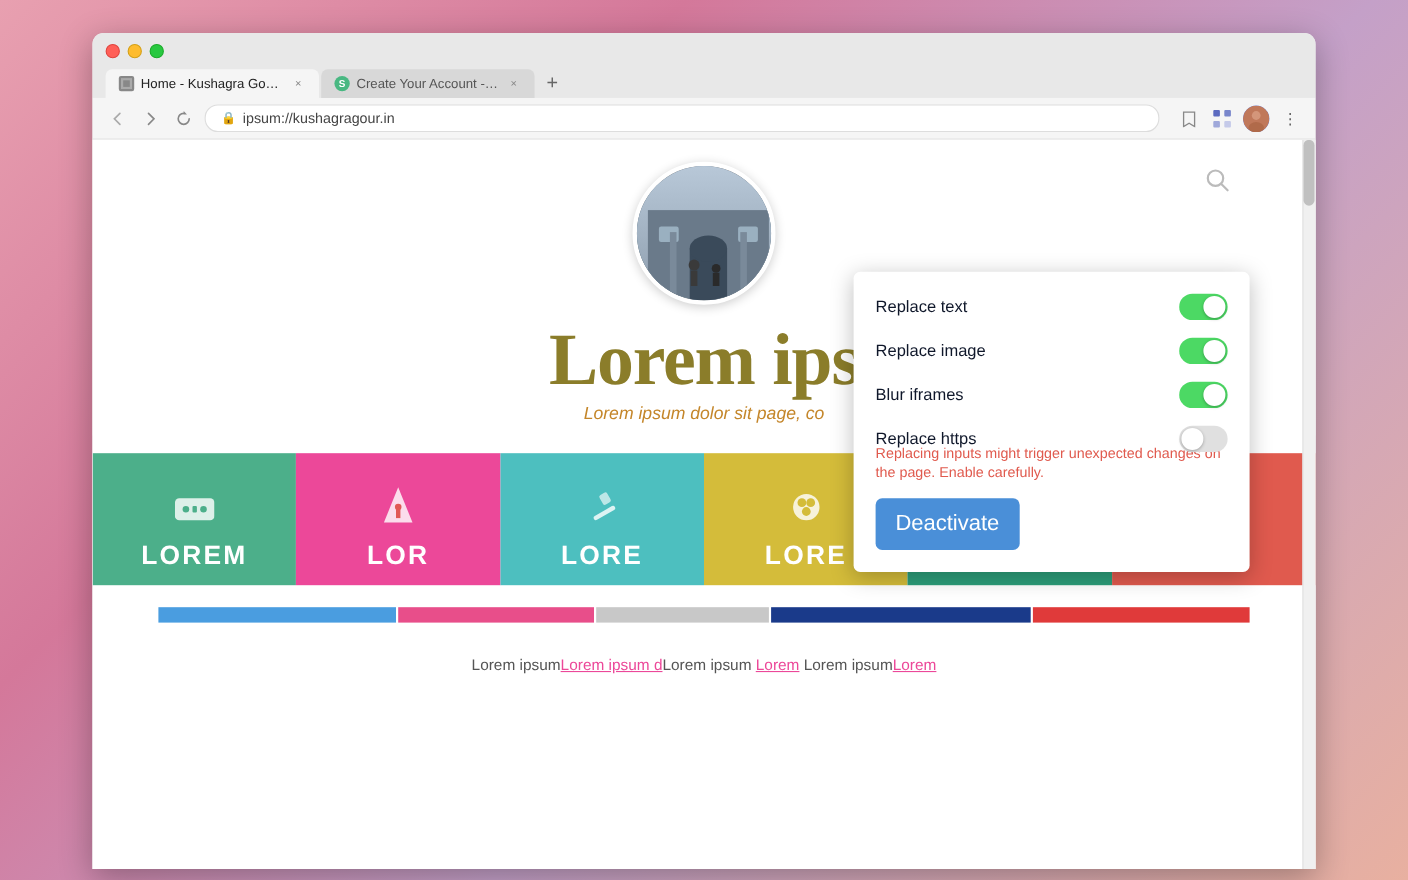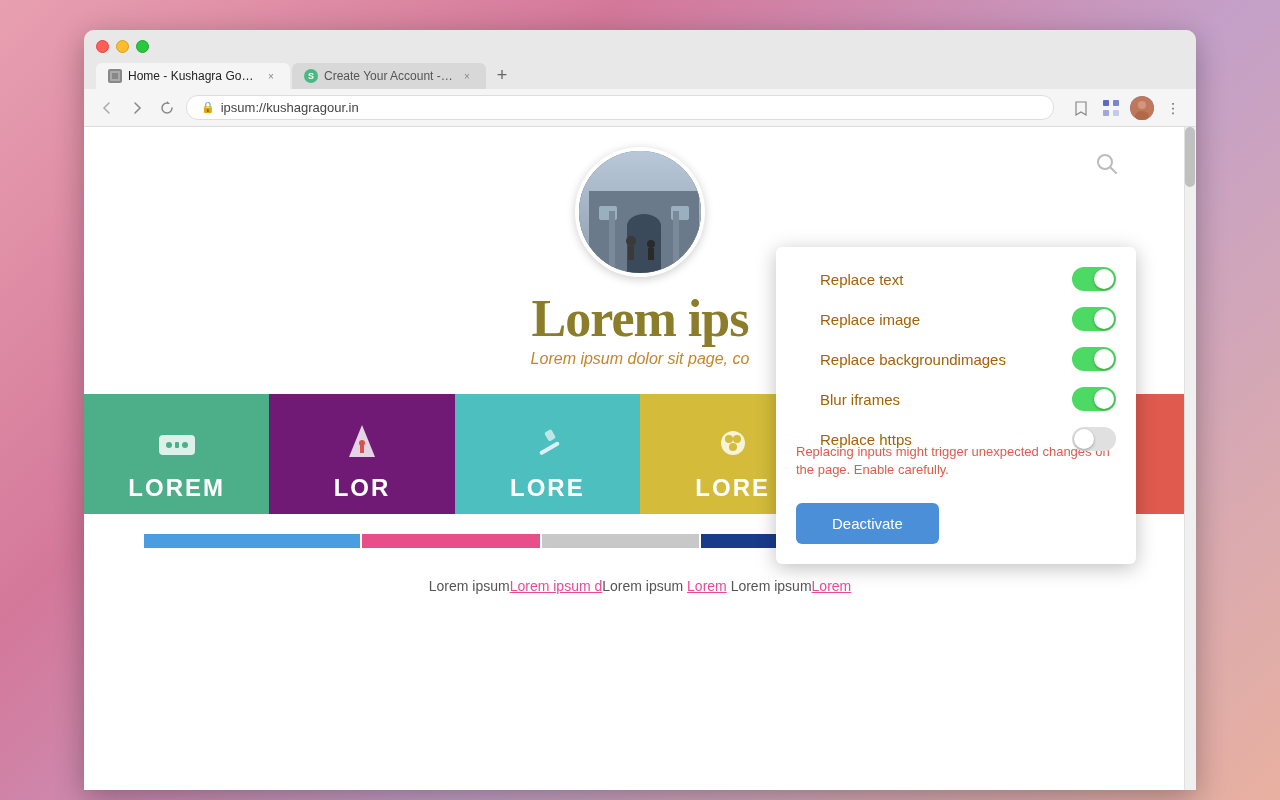--- a/index.html
+++ b/index.html
@@ -227,21 +227,21 @@
 
     .profile-image-placeholder {
       width: 100%;
       height: 100%;
       background: linear-gradient(180deg, #9ab0c8 0%, #6e8fa8 40%, #4a6a7a 100%);
       position: relative;
       overflow: hidden;
     }
 
     .hero-title {
-      font-size: 52px;
+      font-size: 67px;
       font-weight: 700;
       color: #8b7d2a;
       font-family: Georgia, serif;
       letter-spacing: -1px;
     }
 
     .hero-subtitle {
       font-size: 16px;
       color: #c4862a;
       font-style: italic;
@@ -276,21 +276,21 @@
 
     .category-label {
       font-size: 24px;
       font-weight: 700;
       color: white;
       letter-spacing: 2px;
       text-transform: uppercase;
     }
 
     .cat-1 { background: #4caf8a; }
-    .cat-2 { background: #701a75; }
+    .cat-2 { background: #ec4899; }
     .cat-3 { background: #4dbfbf; }
     .cat-4 { background: #d4bc3a; }
     .cat-5 { background: #2d9e7a; }
     .cat-6 { background: #e05a4e; }
 
     
     .progress-section {
       width: 100%;
       padding: 20px 60px;
     }
@@ -362,22 +362,21 @@
       display: flex;
       align-items: center;
       justify-content: space-between;
       margin-bottom: 16px;
     }
 
     .popup-row:last-of-type { margin-bottom: 0; }
 
     .popup-label {
       font-size: 15px;
-      color: #a16207;
-      margin-left: 24px;
+      color: #0f172a;
     }
 
     
     .toggle {
       width: 44px;
       height: 24px;
       border-radius: 12px;
       position: relative;
       cursor: pointer;
       flex-shrink: 0;
@@ -406,25 +405,24 @@
       margin-top: -8px;
       margin-bottom: 14px;
       line-height: 1.4;
     }
 
     .deactivate-btn {
       background: #4a8fd8;
       color: white;
       border: none;
       border-radius: 6px;
-      padding: 12px 36px;
-      font-size: 15px;
+      padding: 12px 18px;
+      font-size: 20px;
       font-weight: 500;
       cursor: pointer;
-      margin-top: 10px;
     }
 
     
     .page-search-icon {
       position: absolute;
       top: 20px;
       right: 74px;
       width: 32px;
       height: 32px;
       display: flex;
@@ -690,26 +688,20 @@
 
       
       <div class="popup-row">
         <span class="popup-label">Replace image</span>
         <div class="toggle on">
           <div class="toggle-thumb"></div>
         </div>
       </div>
 
       
-      <div class="popup-row">
-        <span class="popup-label">Replace backgroundimages</span>
-        <div class="toggle on">
-          <div class="toggle-thumb"></div>
-        </div>
-      </div>
 
       
       <div class="popup-row">
         <span class="popup-label">Blur iframes</span>
         <div class="toggle on">
           <div class="toggle-thumb"></div>
         </div>
       </div>
 
       

